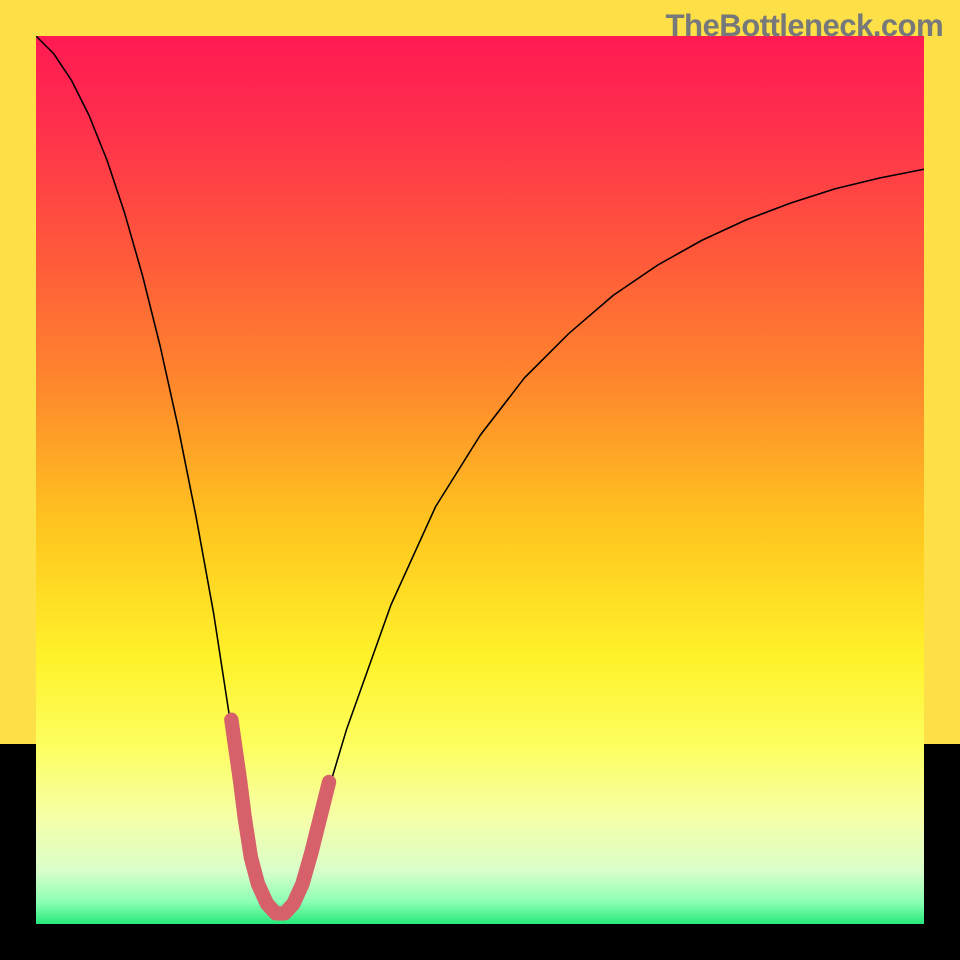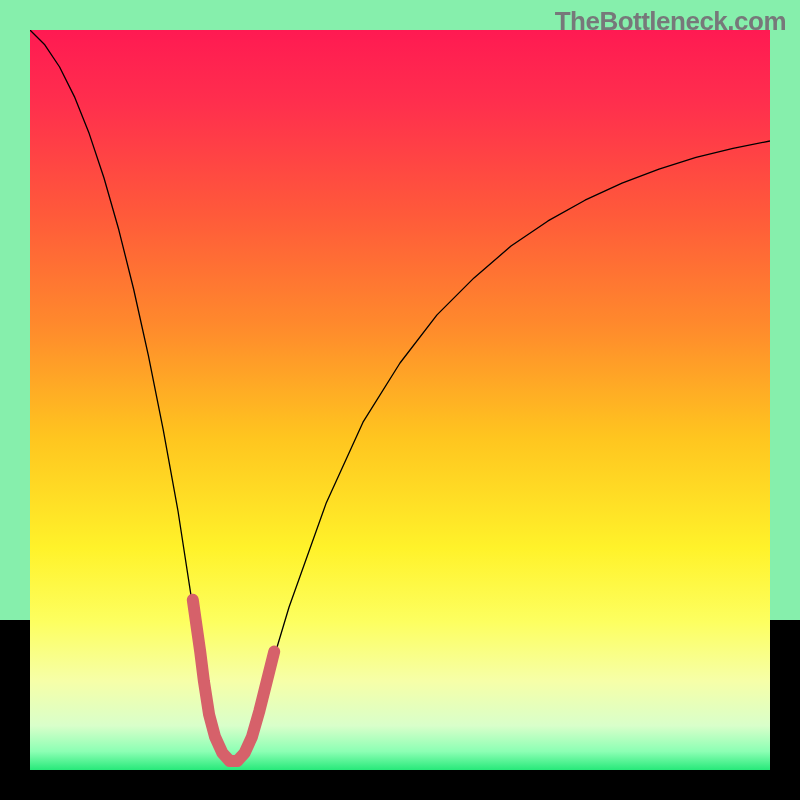--- a/index.html
+++ b/index.html
@@ -7,21 +7,21 @@
     padding: 0;
     width: 800px;
     height: 800px;
     background: #000000;
     overflow: hidden;
   }
   .outer {
     position: relative;
     width: 800px;
     height: 620px;
-    background: #86efac;
+    background: #fde047;
   }
   .watermark {
     position: absolute;
     top: 6px;
     right: 14px;
     font-family: Arial, Helvetica, sans-serif;
     font-size: 26px;
     font-weight: 600;
     color: #77787a;
     z-index: 10;

